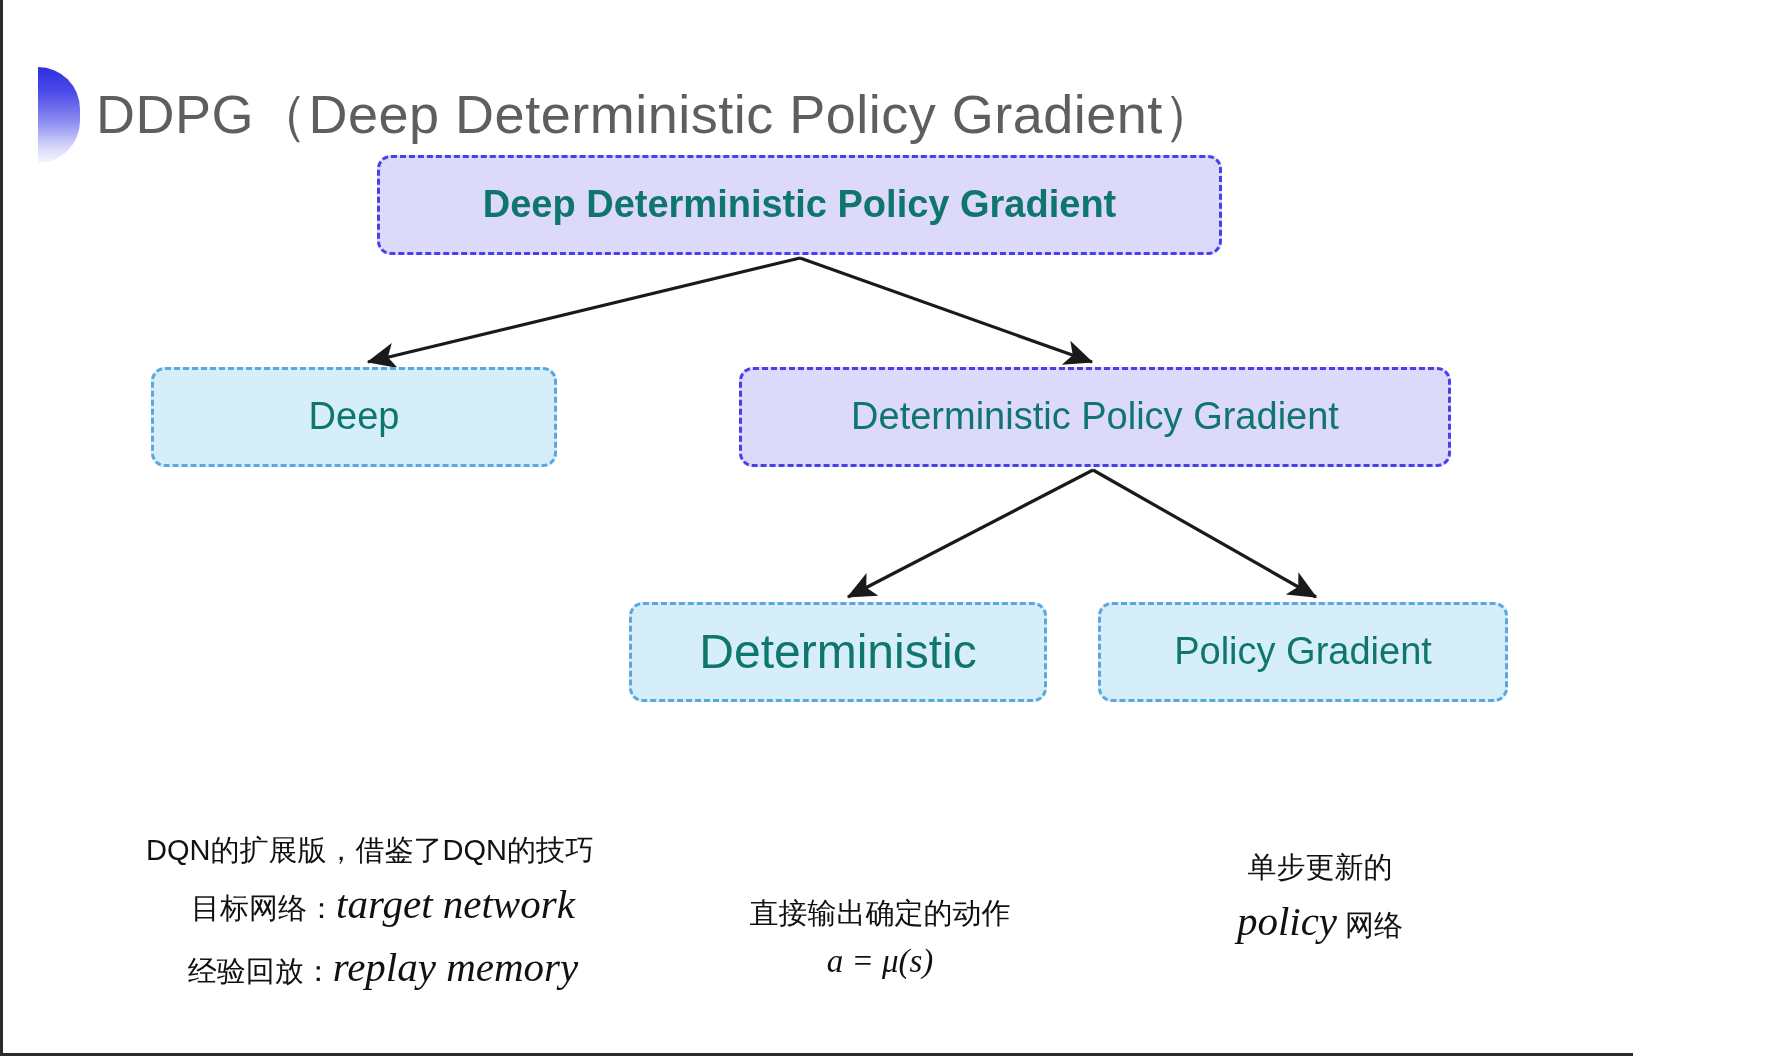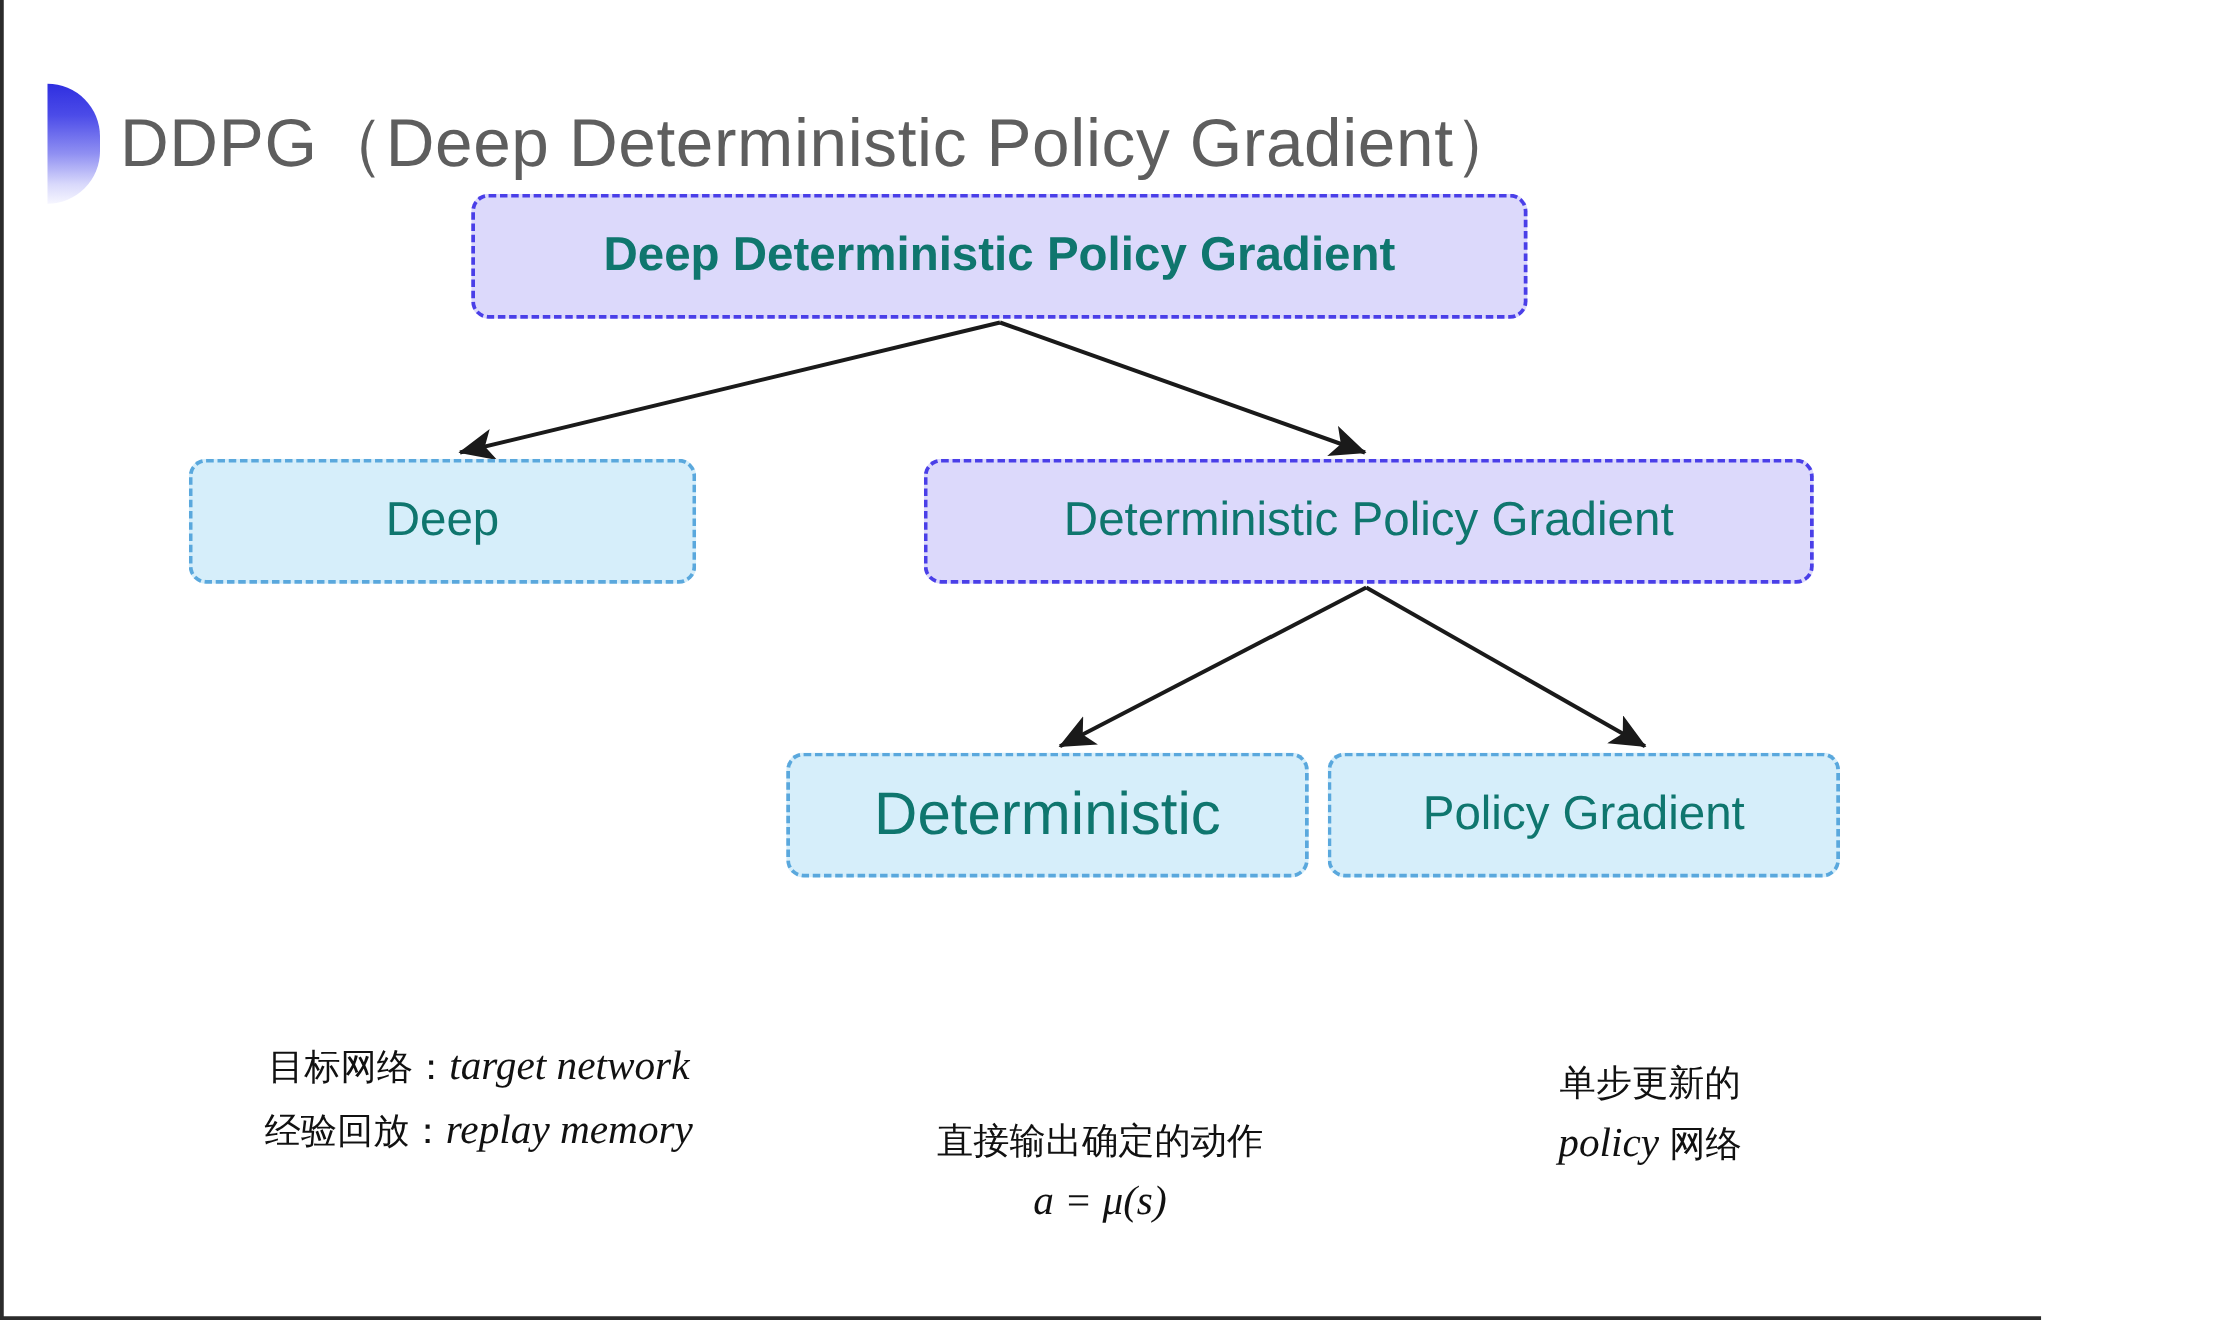--- a/index.html
+++ b/index.html
@@ -80,21 +80,21 @@
   }
   .node-cyan {
     background: #d6eefa;
     border: 3px dashed #5aa8dd;
   }
 
   #node-root  { left: 377px; top: 155px; width: 845px; height: 100px;  font-size: 38px; font-weight: 600; }
   #node-deep  { left: 151px; top: 367px; width: 406px; height: 100px;  font-size: 38px; font-weight: 400; }
   #node-dpg   { left: 739px; top: 367px; width: 712px; height: 100px;  font-size: 38px; font-weight: 500; }
   #node-det   { left: 629px; top: 602px; width: 418px; height: 100px;  font-size: 48px; font-weight: 400; }
-  #node-pg    { left: 1062px; top: 602px; width: 410px; height: 100px; font-size: 38px; font-weight: 400; }
+  #node-pg    { left: 1098px; top: 602px; width: 410px; height: 100px; font-size: 38px; font-weight: 400; }
 
   
   #arrows {
     position: absolute;
     left: 0;
     top: 0;
     width: 1778px;
     height: 1056px;
     pointer-events: none;
   }
@@ -125,21 +125,21 @@
   #annot-right {
     left: 1150px;
     top: 845px;
     width: 340px;
     font-size: 29px;
     text-align: center;
   }
   .ital {
     font-family: "Liberation Serif", serif;
     font-style: italic;
-    font-size: 33px;
+    font-size: 41px;
   }
   .formula {
     font-family: "Liberation Serif", serif;
     font-style: italic;
     font-size: 33px;
   }
   .indent1 { padding-left: 26px; }
 </style>
 </head>
 <body>
@@ -184,20 +184,21 @@
 
   <div class="node node-cyan" id="node-det">
     <span>Deterministic</span>
   </div>
 
   <div class="node node-cyan" id="node-pg">
     <span>Policy Gradient</span>
   </div>
 
   <div class="annot" id="annot-left">
+    <div class="row">DQN的扩展版，借鉴了DQN的技巧</div>
     <div class="row indent1">
       <span>目标网络：</span><span class="ital">target network</span>
     </div>
     <div class="row indent1">
       <span>经验回放：</span><span class="ital">replay memory</span>
     </div>
   </div>
 
   <div class="annot" id="annot-mid">
     <div>直接输出确定的动作</div>

